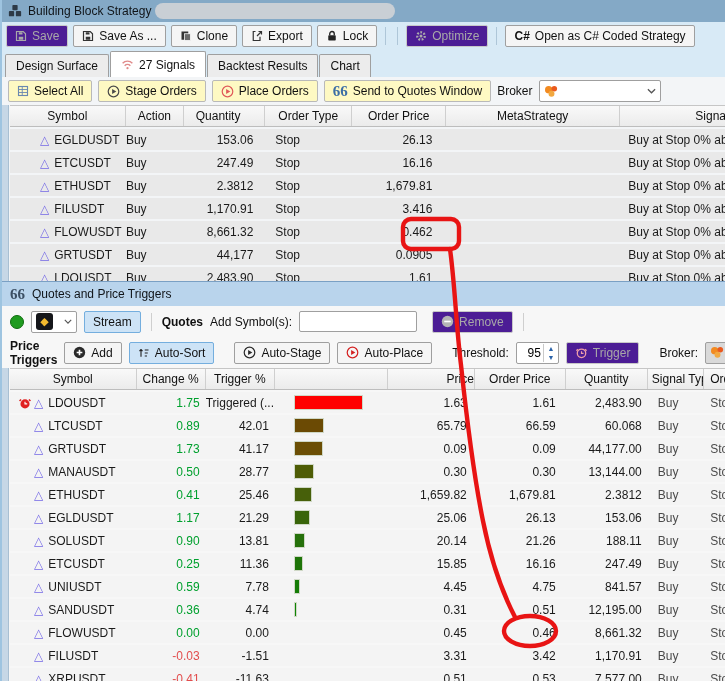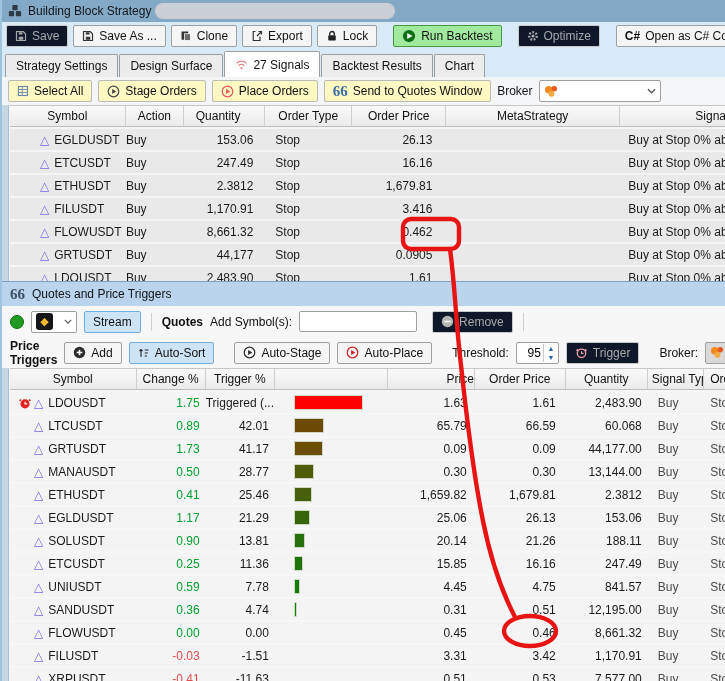--- a/index.html
+++ b/index.html
@@ -8,21 +8,21 @@
   .app { position:relative; width:725px; height:681px; background:#d8eaf6; overflow:hidden; border-left:2px solid #9ec4e0; }
 
   
   .titlebar { position:absolute; top:0; left:0; width:725px; height:22px; background:#84a9c6; display:flex; align-items:center; padding-left:6px; gap:6px; }
   .titlebar .t-text { font-size:12px; color:#101418; }
   .redacted { position:absolute; left:153px; top:3px; width:240px; height:16px; background:#ccd1d6; border-radius:8px; opacity:.95; }
 
   
   .toolbar { position:absolute; top:22px; left:0; width:725px; height:28px; display:flex; align-items:center; gap:5px; padding-left:4px; background:#d8eaf6; }
   .btn { display:inline-flex; align-items:center; gap:5px; height:22px; padding:0 8px; background:#f5f5f5; border:1px solid #9f9f9f; border-radius:2px; font-size:12px; color:#111; white-space:nowrap; cursor:default; }
-  .btn.disabled { color:#a8a8a8; border-color:#c8c8c8; background:#0f172a; }
+  .btn.disabled { color:#a8a8a8; border-color:#c8c8c8; background:#4c1d95; }
   .btn.green { background:#a2e9a0; border:1px solid #3f9b3f; }
   .vsep { width:1px; height:18px; background:#aec6d8; margin:0 3px; }
 
   
   .tabbar { position:absolute; top:50px; left:0; width:725px; height:27px; display:flex; align-items:flex-end; padding-left:3px; background:#d8eaf6; }
   .tab { display:inline-flex; align-items:center; gap:5px; height:23px; padding:0 10px; font-size:12px; color:#111; background:#ececec; border:1px solid #9f9f9f; border-bottom:none; border-radius:2px 2px 0 0; margin-right:1px; }
   .tab.active { background:#ffffff; height:26px; }
 
   
   .signals { position:absolute; top:77px; left:0; width:725px; height:204px; background:#f3f5f7; overflow:hidden; }
@@ -136,46 +136,36 @@
       <span>Export</span>
     </div>
     <div class="btn">
       <svg class="ic" width="12" height="12" viewBox="0 0 16 16">
           <rect x="3" y="7" width="10" height="7" rx="1" fill="#222"></rect>
           <path d="M5 7 V5 a3 3 0 0 1 6 0 V7" fill="none" stroke="#222" stroke-width="1.8"></path>
         </svg>
       <span>Lock</span>
     </div>
     <div class="vsep"></div>
-    <div class="btn green">
-      <svg class="ic" width="14" height="14" viewBox="0 0 16 16">
-          <circle cx="8" cy="8" r="7" fill="#0f6f15"></circle>
-          <polygon points="6,4.5 12,8 6,11.5" fill="#fff"></polygon>
-        </svg>
-      <span>Run Backtest</span>
-    </div>
     <div class="vsep"></div>
     <div class="btn disabled">
       <svg class="ic" width="12" height="12" viewBox="0 0 16 16">
           <circle cx="8" cy="8" r="5" fill="none" stroke="#ababab" stroke-width="3" stroke-dasharray="2.4 2"></circle>
           <circle cx="8" cy="8" r="2" fill="#ababab"></circle>
         </svg>
       <span>Optimize</span>
     </div>
     <div class="vsep"></div>
     <div class="btn">
       <b>C#</b>
       <span>Open as C# Coded Strategy</span>
     </div>
   </div>
 
   <div class="tabbar">
-    <div class="tab">
-        <span>Strategy Settings</span>
-      </div>
     <div class="tab">
         <span>Design Surface</span>
       </div>
     <div class="tab active">
       <svg class="ic" width="13" height="11" viewBox="0 0 16 13">
           <path d="M2 5 a8 8 0 0 1 12 0 M4.5 8 a5 5 0 0 1 7 0" fill="none" stroke="#e08a8a" stroke-width="1.7"></path>
           <circle cx="8" cy="11" r="1.4" fill="#e08a8a"></circle>
         </svg>
       <span>27 Signals</span>
     </div>

